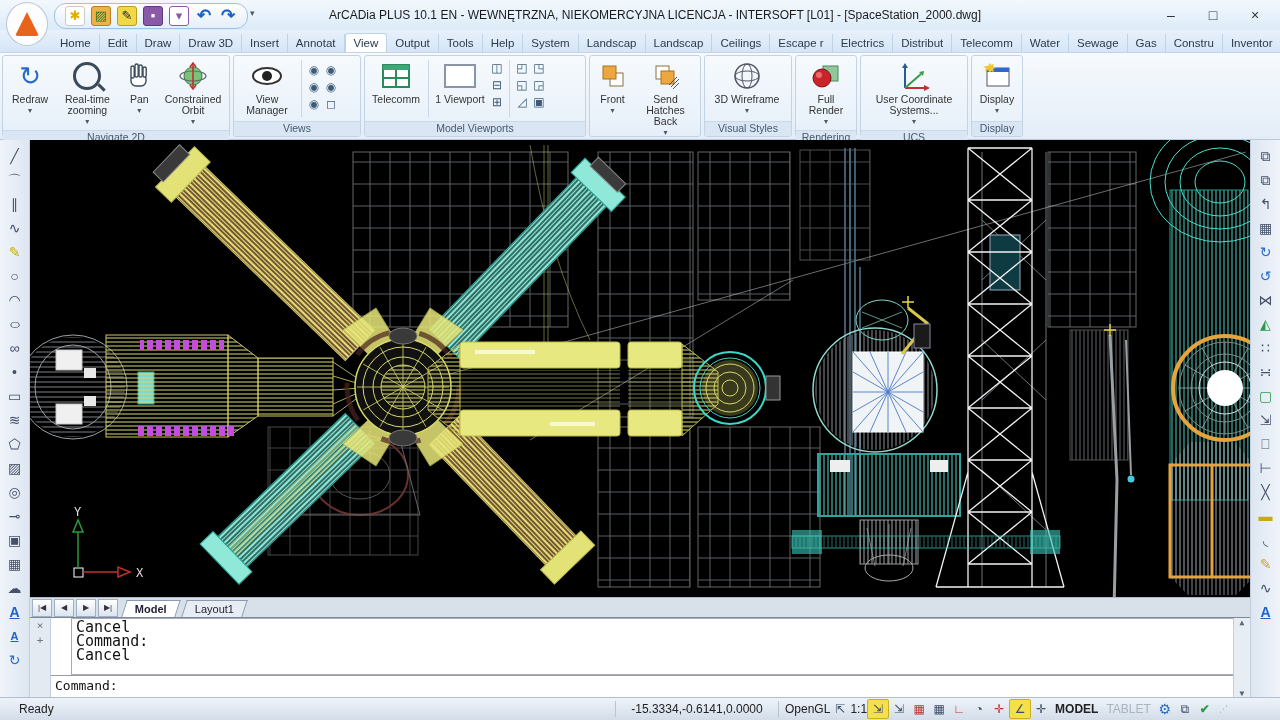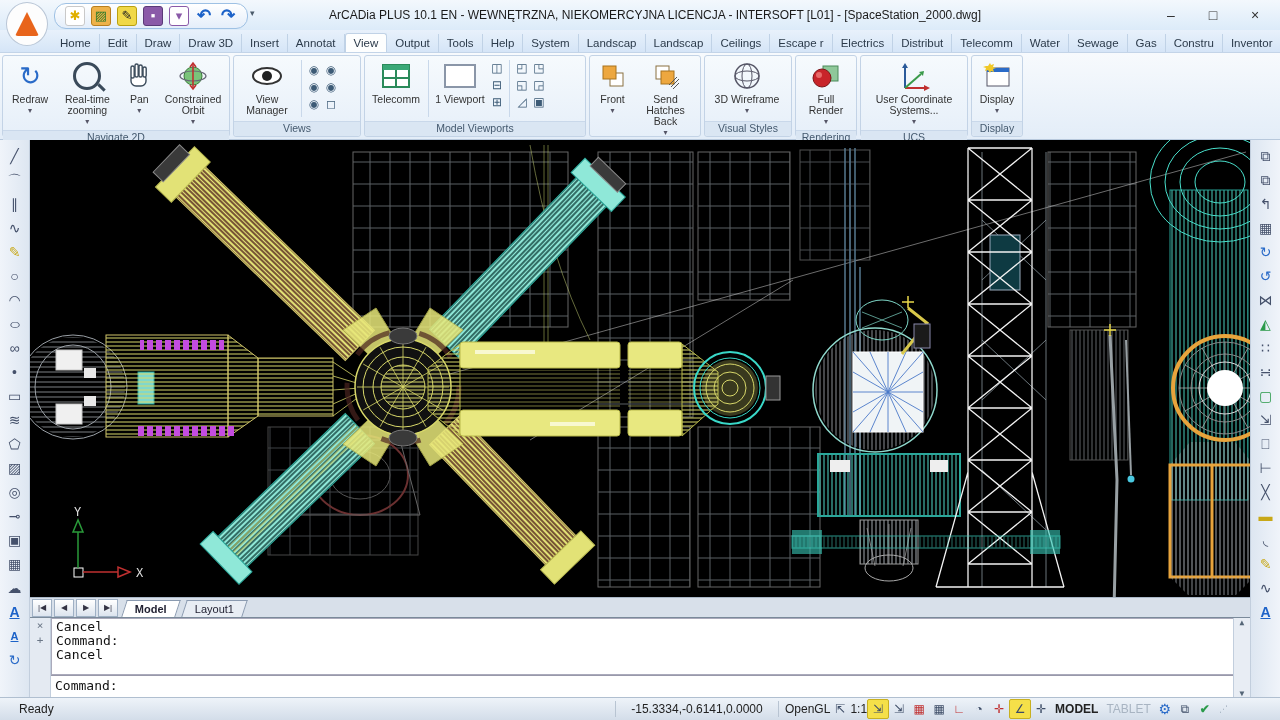--- a/index.html
+++ b/index.html
@@ -74,21 +74,21 @@
   .ltab span{display:inline-block;transform:skewX(18deg);font-size:11px;color:#223;}
   .ltab.active{background:#ffffff;}
   .ltab.active span{font-weight:bold;}
   
   .cmdwin{left:30px;top:617px;width:1220px;height:80px;background:#fff;border-top:1px solid #7a8a9a;
     display:flex;font-family:"DejaVu Sans Mono",monospace;}
   .cmd-gutter{width:20px;background:#e4eaf2;border-right:1px solid #c2cedd;display:flex;
     flex-direction:column;align-items:center;padding-top:2px;gap:4px;}
   .cmd-gbtn{font-size:11px;color:#6a7686;cursor:pointer;line-height:11px;}
   .cmd-main{flex:1;display:flex;flex-direction:column;}
-  .cmd-hist{flex:1;padding:1px 4px;font-size:13px;color:#111;line-height:14px;border:1px solid #aab;border-right:none;}
+  .cmd-hist{flex:1;padding:1px 4px;font-size:15px;color:#111;line-height:14px;border:1px solid #aab;border-right:none;margin-left:20px;}
   .cmd-prompt{height:18px;border-top:1px solid #99a;padding:2px 4px;font-size:13px;color:#111;}
   .cmd-scroll{width:16px;background:#e8edf4;border-left:1px solid #c2cedd;display:flex;
     flex-direction:column;justify-content:space-between;align-items:center;font-size:8px;color:#567;}
   
   .statusbar{left:0;top:697px;width:1280px;height:23px;background:linear-gradient(#eef3f9,#d3dde9);
     border-top:1px solid #b0bfd0;display:flex;align-items:center;font-size:12px;color:#222;box-sizing:border-box;}
   .st-ready{padding-left:8px;width:590px;margin-left:11px;}
   .st-sep{width:1px;height:16px;background:#b8c4d2;margin:0 6px;}
   .st-coords{width:150px;text-align:center;font-size:12px;}
   .sticon{width:20px;height:18px;line-height:18px;text-align:center;font-size:12px;color:#3d4c66;cursor:pointer;border-radius:2px;}

